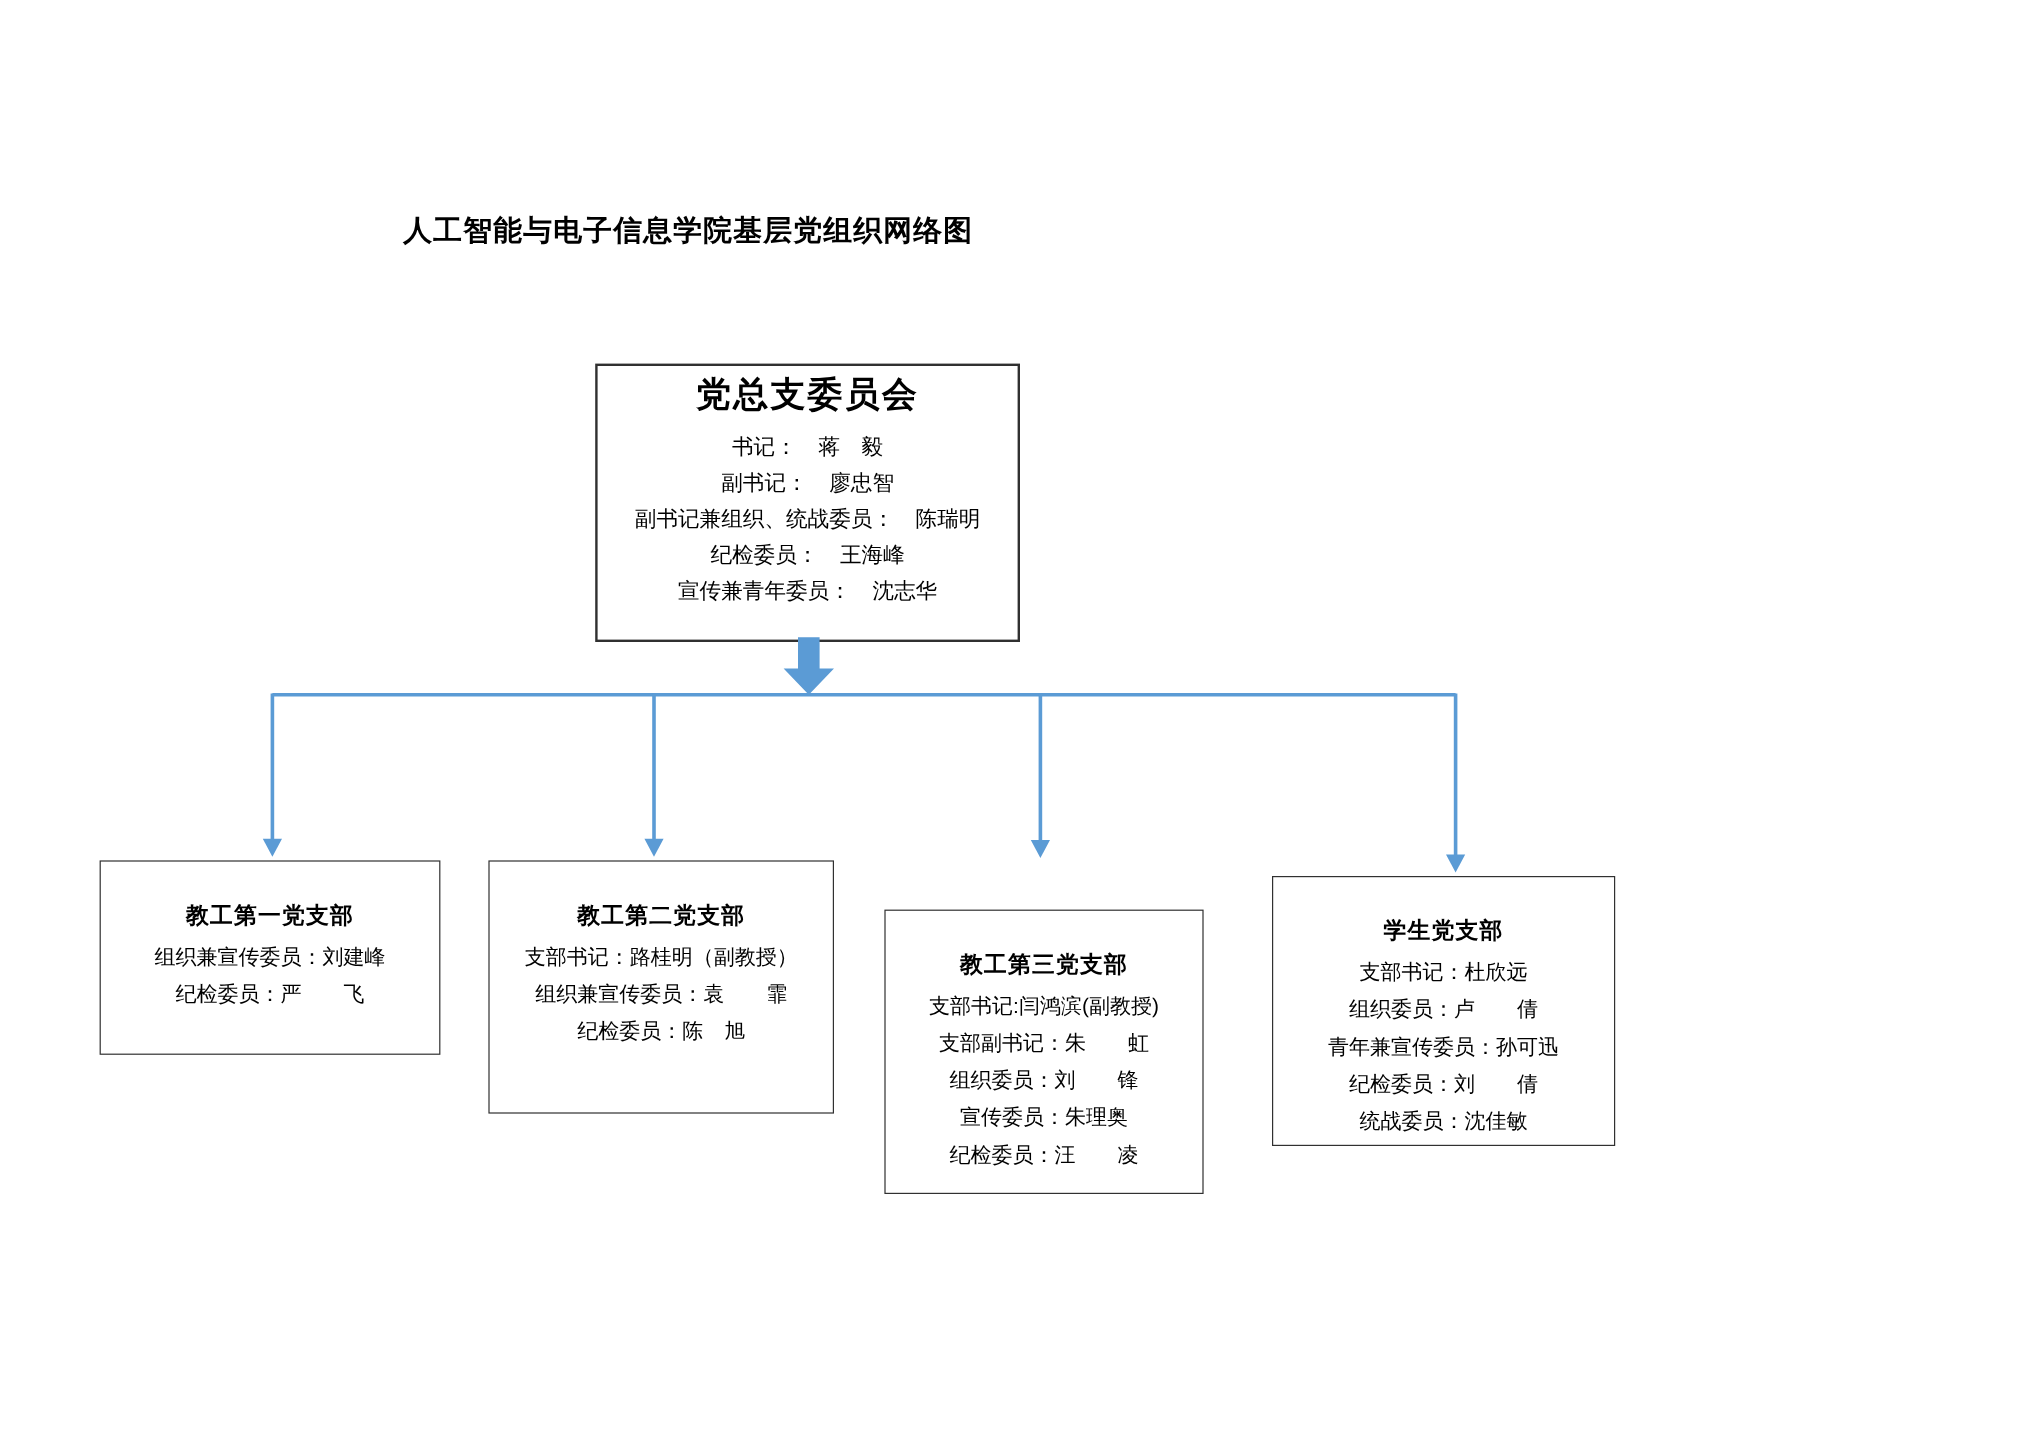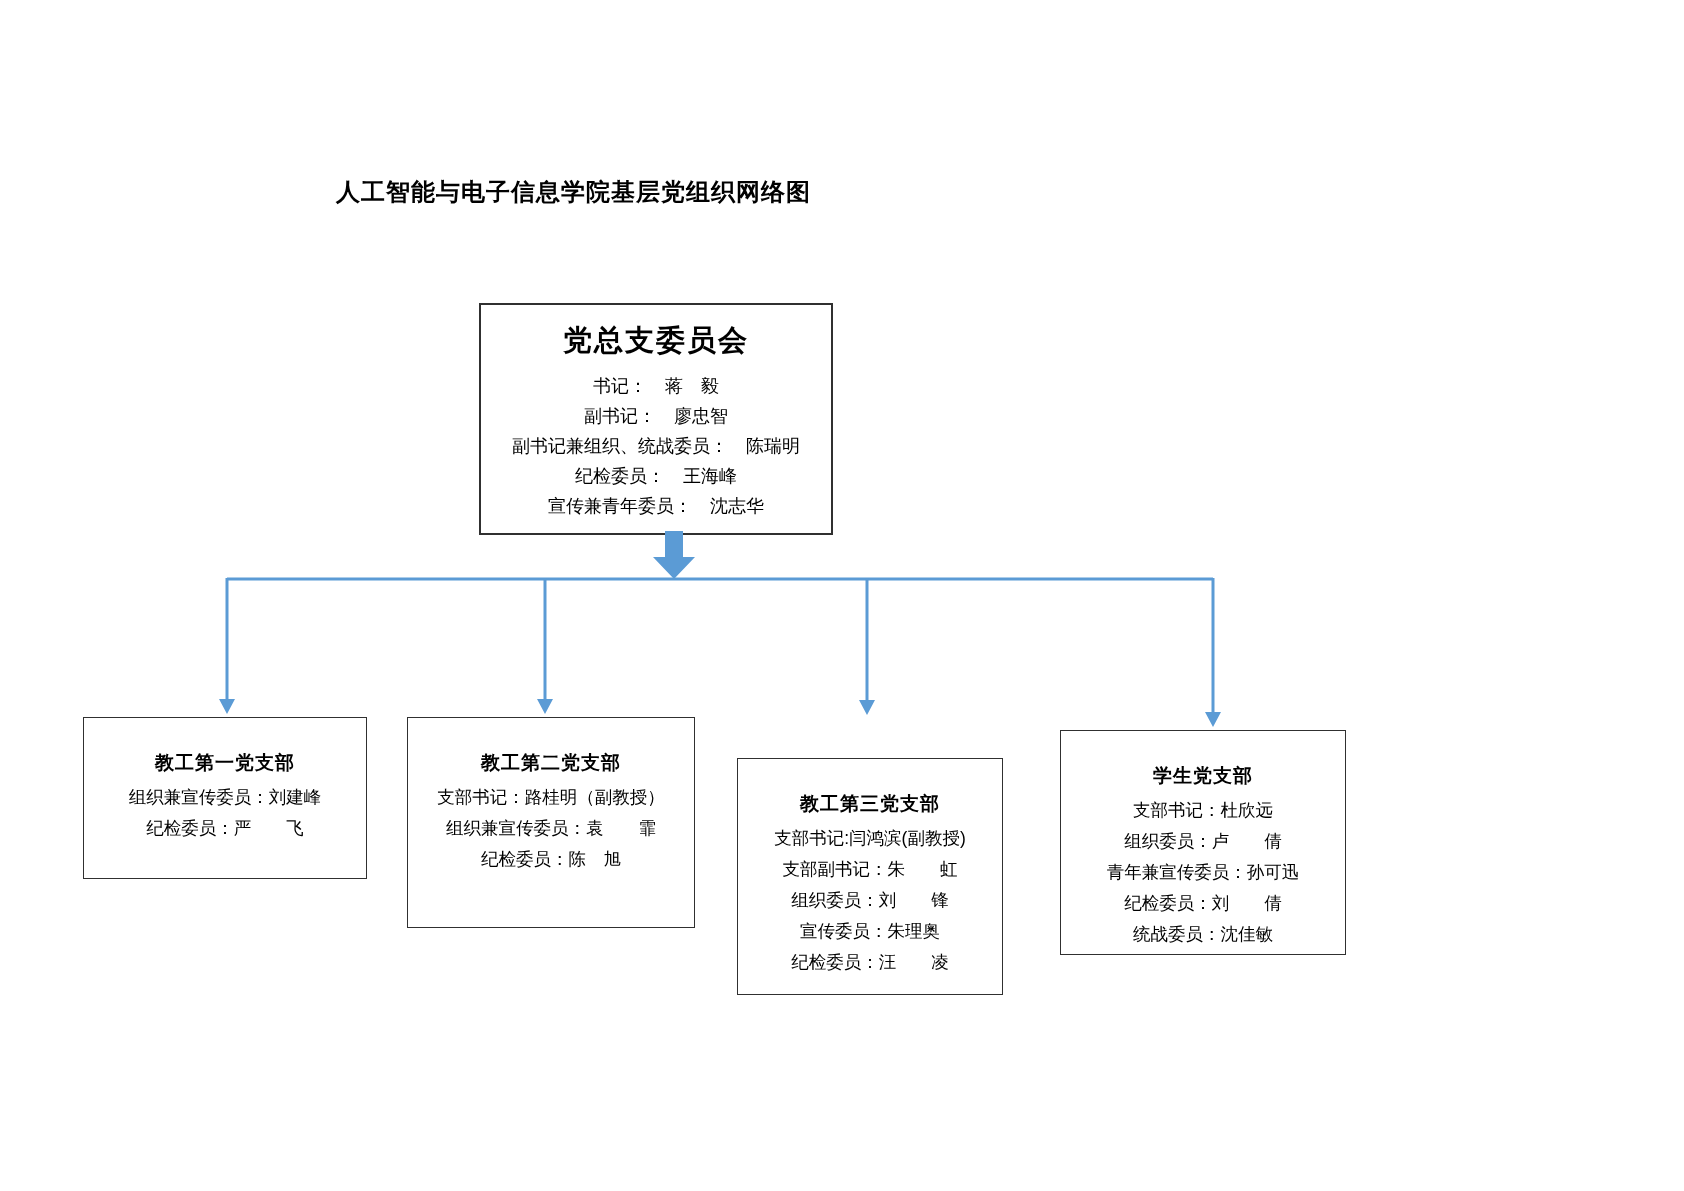--- a/index.html
+++ b/index.html
@@ -6,24 +6,24 @@
   *{ margin:0; padding:0; box-sizing:border-box; }
   html,body{ width:1684px; height:1191px; background:var(--bg); overflow:hidden;
              font-family:"Liberation Sans", sans-serif; color:var(--text); }
   .canvas{ position:relative; width:1684px; height:1191px; background:var(--bg); }
 
   .page-title{ position:absolute; left:336px; top:176px; font-size:24px; font-weight:bold;
                letter-spacing:1px; white-space:nowrap; }
 
   .box{ position:absolute; background:#fff; border:2px solid var(--border); text-align:center; }
 
-  .committee-box{ left:479px; top:303px; width:354px; height:232px; padding-top:16px; }
+  .committee-box{ left:496px; top:303px; width:354px; height:232px; padding-top:4px; }
   .committee-title{ font-size:29px; font-weight:bold; letter-spacing:2px; margin-bottom:10px; }
   .committee-members{ font-size:18px; line-height:30px; }
-  .committee-members div{ white-space:nowrap; }
+  .committee-members div{ white-space:nowrap;font-family:Liberation Mono, monospace; }
 
   .branch-box{ border-width:1.5px; padding-top:32px; }
   .branch-1{ left:83px;   top:717px; width:284px; height:162px; }
   .branch-2{ left:407px;  top:717px; width:288px; height:211px;text-align:center; }
   .branch-3{ left:737px;  top:718px; width:266px; height:237px;margin-top:40px; }
   .branch-4{ left:1060px; top:730px; width:286px; height:225px; }
   .branch-title{ font-size:19px; font-weight:bold; letter-spacing:1px; margin-bottom:6px; }
   .branch-members{ font-size:17.5px; line-height:31px; }
   .branch-members div{ white-space:nowrap; }
 

